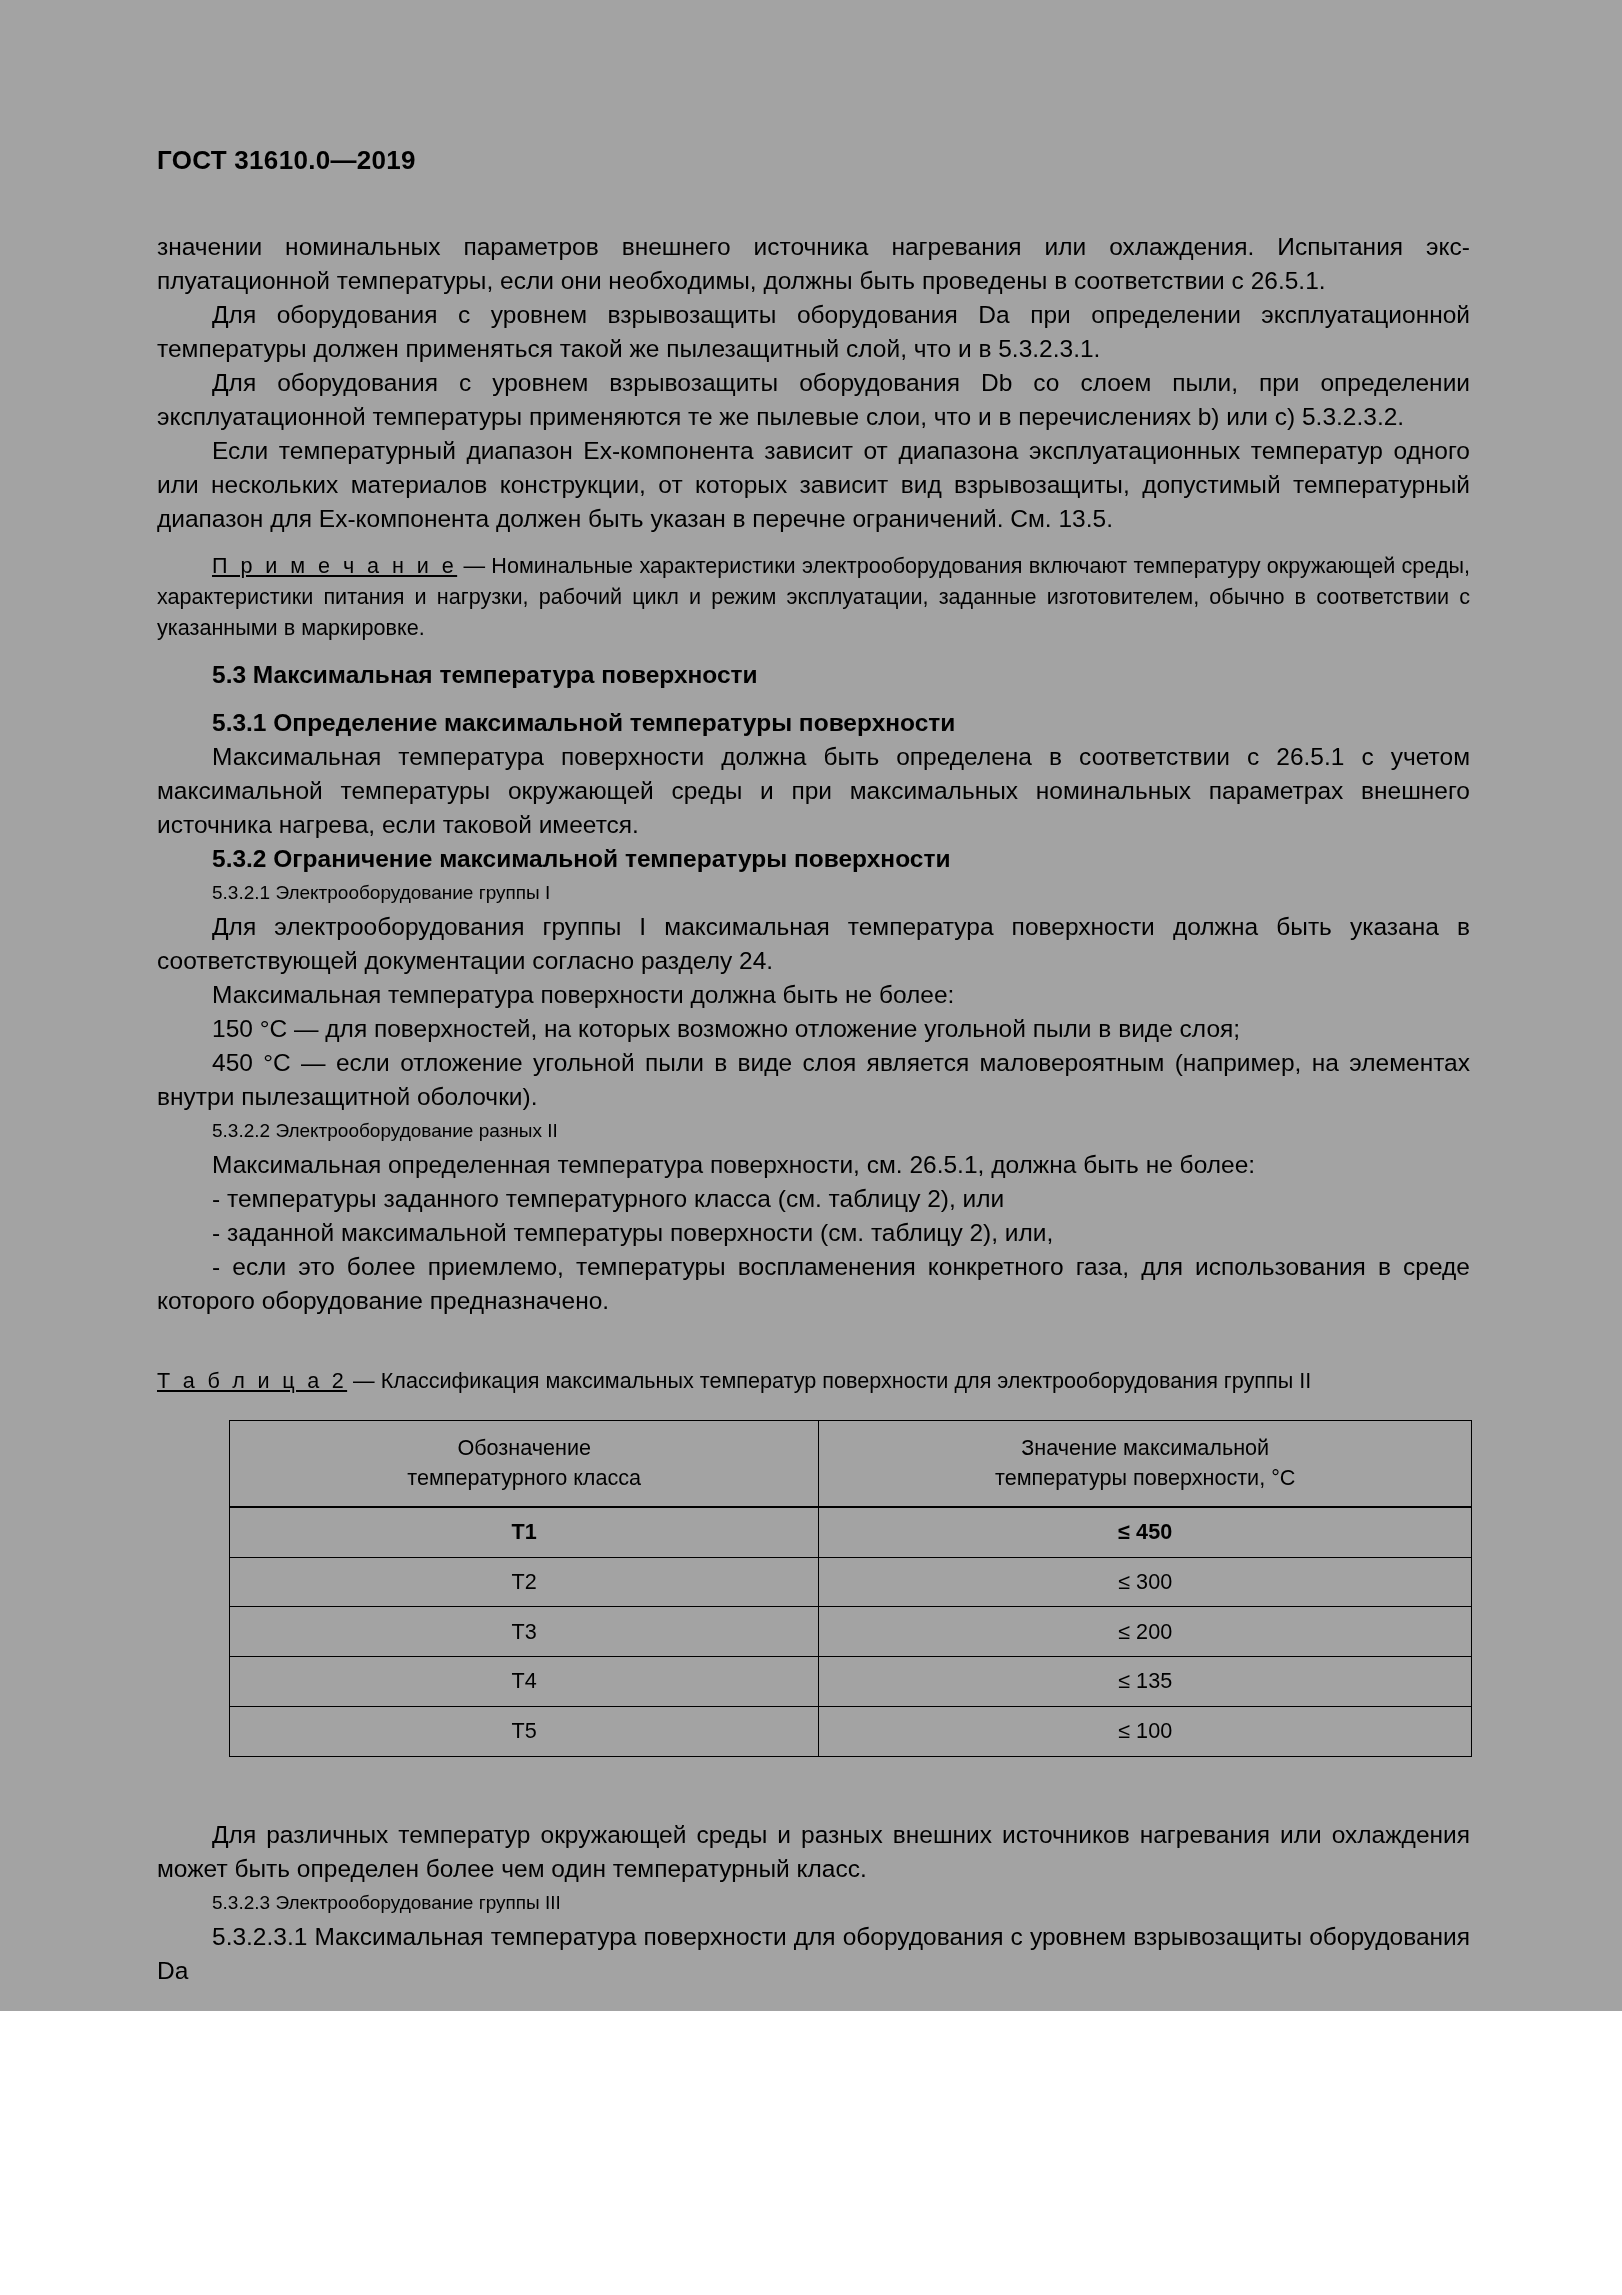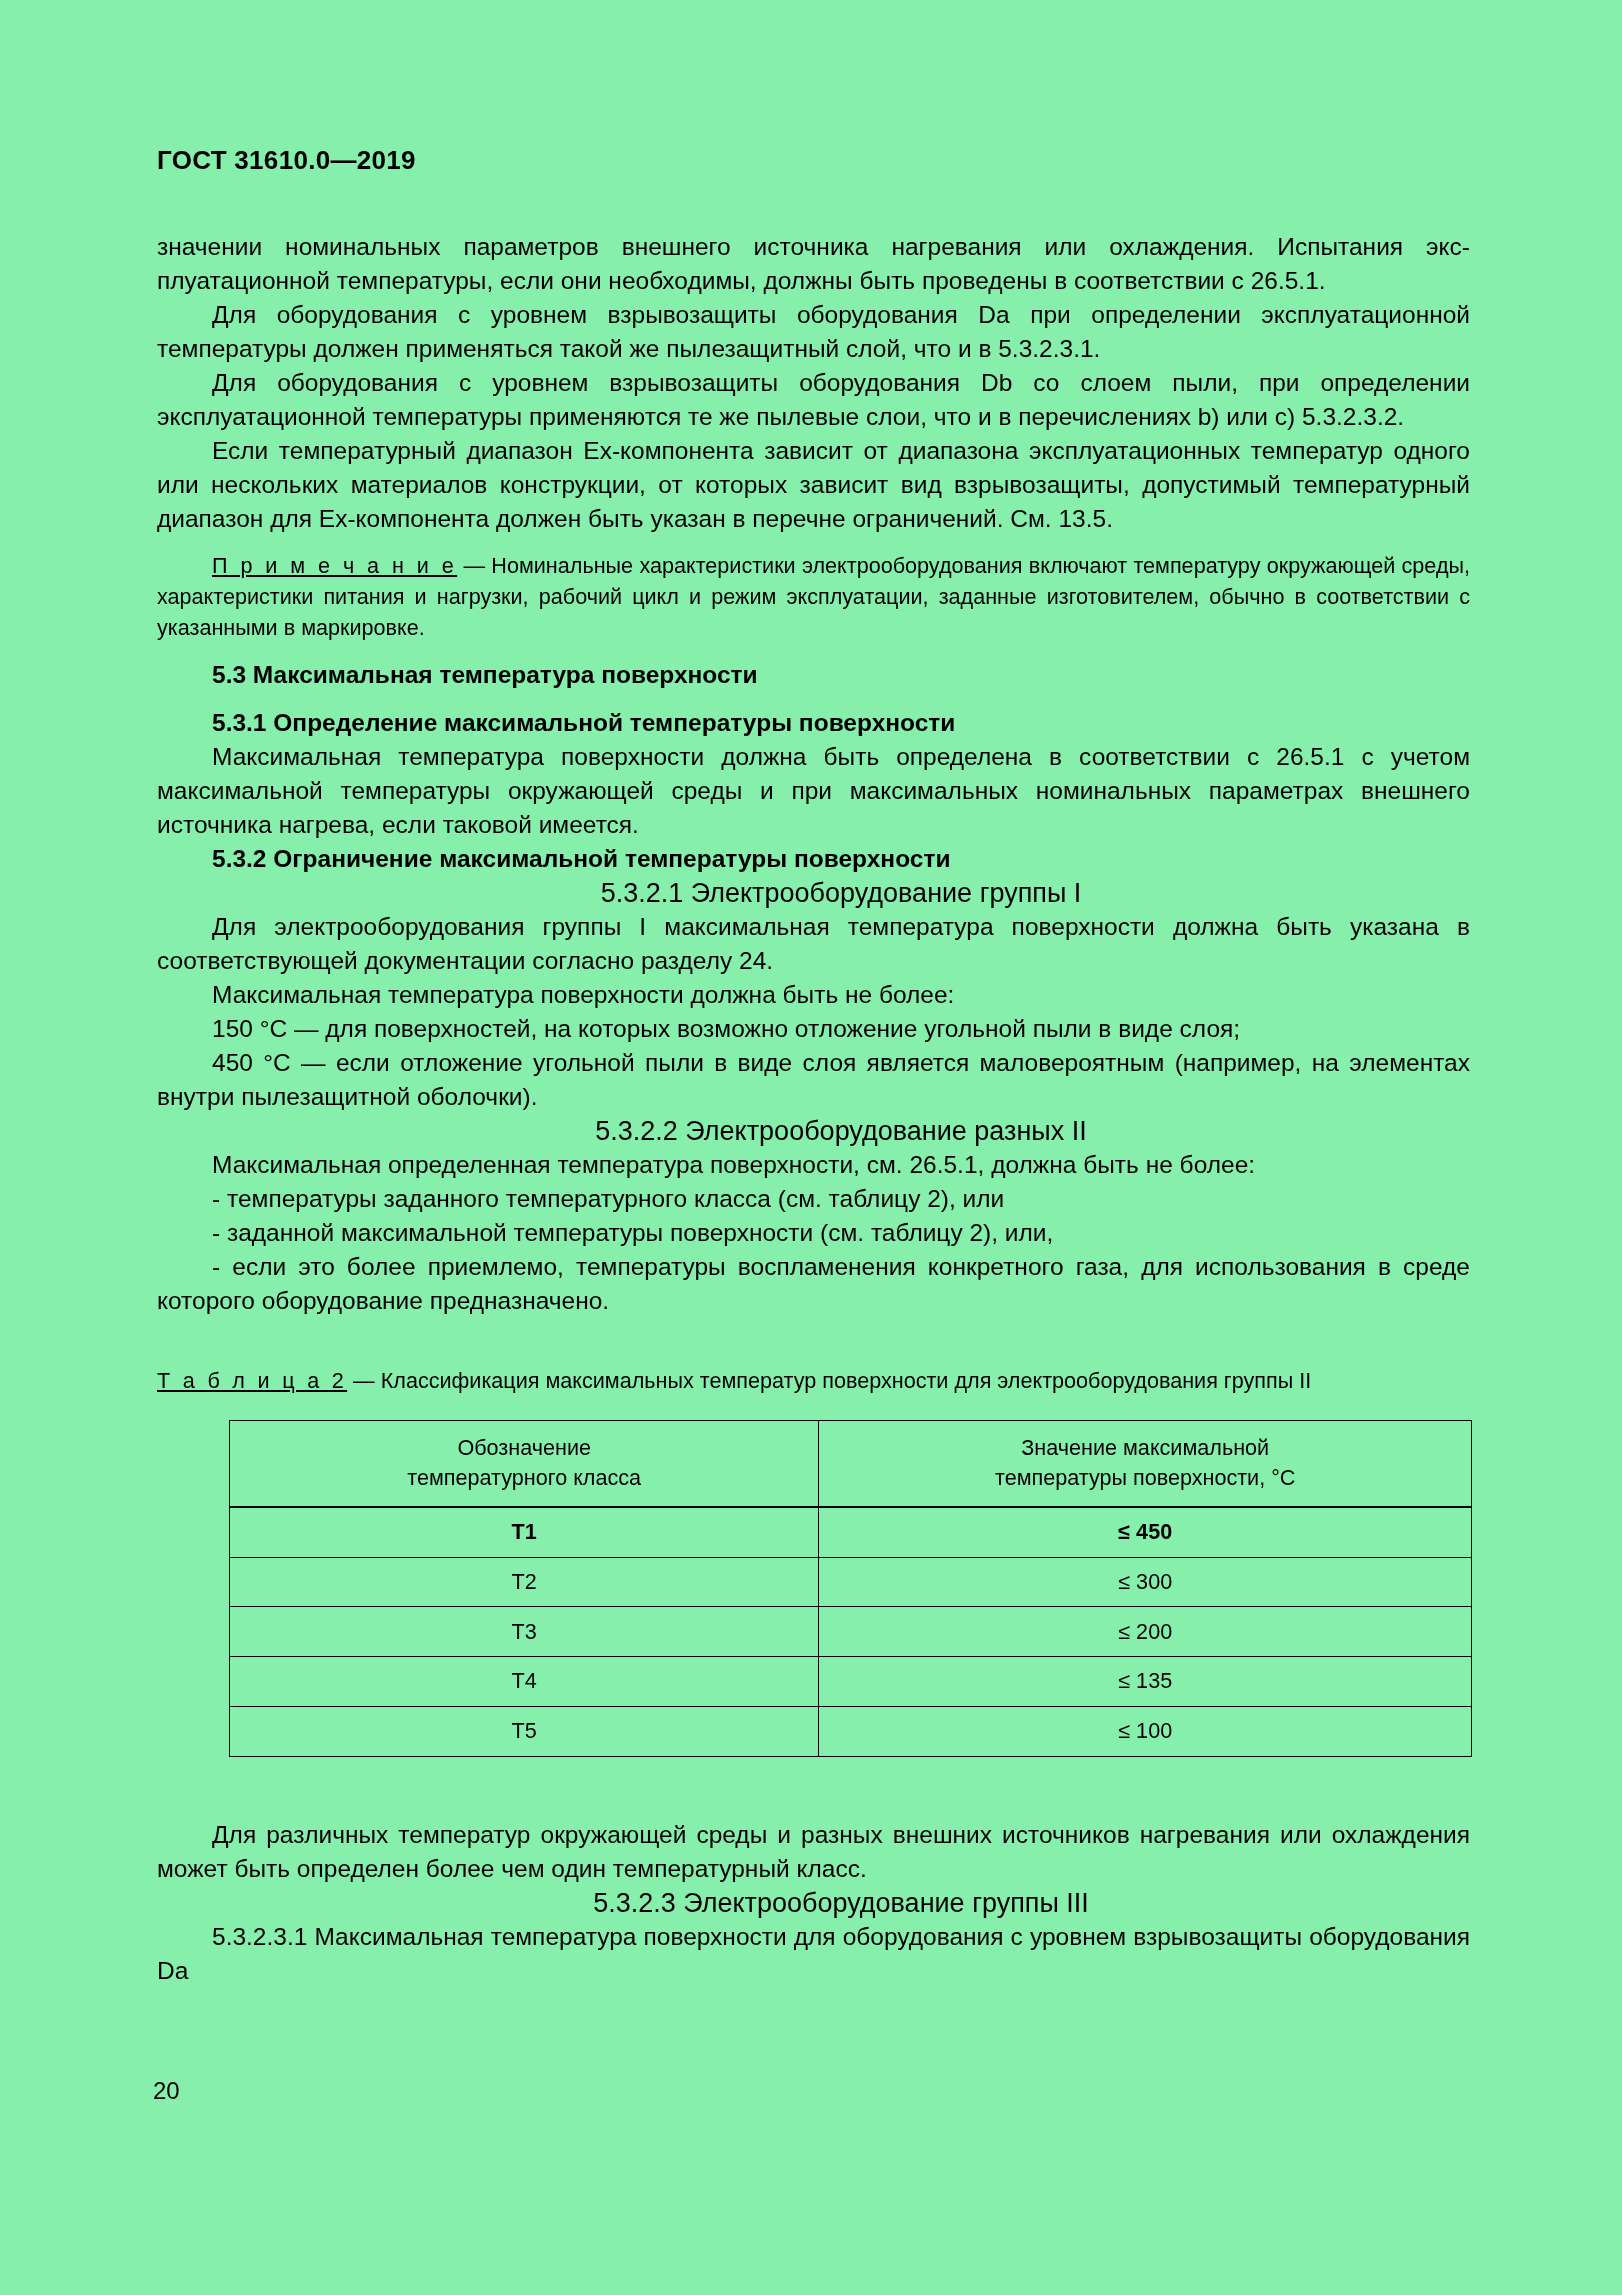--- a/index.html
+++ b/index.html
@@ -8,22 +8,22 @@
     padding: 0;
     background: #ffffff;
   }
   body {
     font-family: "Liberation Sans", sans-serif;
     color: #000000;
   }
   .page {
     position: relative;
     width: 1623px;
-    height: 2295px;
-    background: #86efac;
+    height: 2011px;
+    background: #a3a3a3;
     box-sizing: border-box;
     overflow: hidden;
   }
 
   
   .doc-header {
     position: absolute;
     left: 157px;
     top: 145px;
     font-size: 26px;
@@ -52,24 +52,23 @@
 
   h3.head {
     margin: 0;
     font-size: 24.5px;
     line-height: 34px;
     font-weight: bold;
     text-indent: 55px;
   }
   p.sub {
     margin: 0;
-    font-size: 27px;
+    font-size: 19px;
     line-height: 34px;
     text-indent: 55px;
-    text-align: center;
   }
   .gap-md { height: 14.4px; }
   .gap-lg { height: 23.6px; }
 
   
   p.note {
     margin: 0;
     font-size: 21.6px;
     line-height: 31px;
     text-align: justify;

